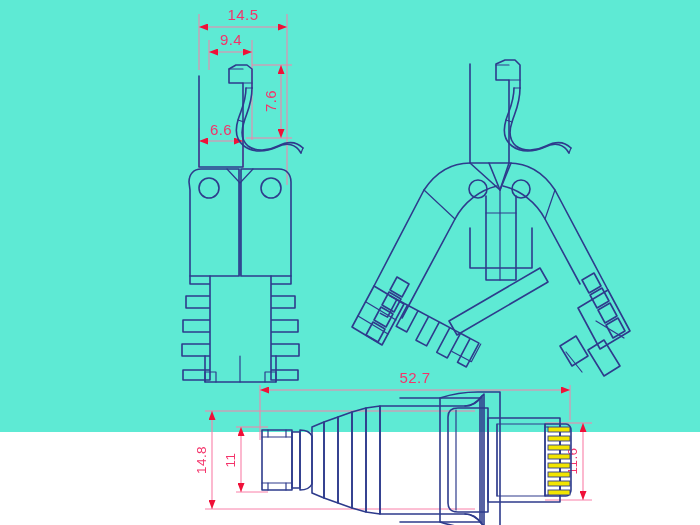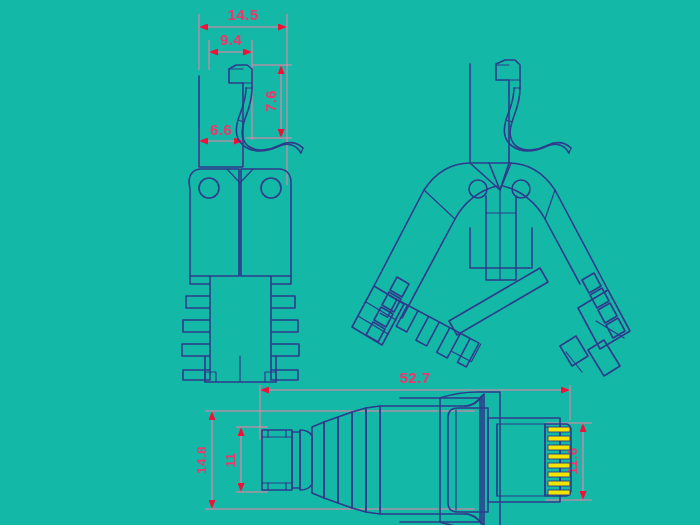--- a/index.html
+++ b/index.html
@@ -10,23 +10,22 @@
   }
   body {
     width: 700px;
     height: 525px;
     overflow: hidden;
     font-family: "Liberation Sans", sans-serif;
   }
   #drawing-canvas {
     position: relative;
     width: 700px;
-    height: 525px;
-    background: #14b8a6;
-    font-weight: bold;
+    height: 432px;
+    background: #5eead4;
   }
   svg#cad {
     display: block;
     width: 700px;
     height: 525px;
   }
   .part-line {
     fill: none;
     stroke: #2e3b8c;
     stroke-width: 1.6;

